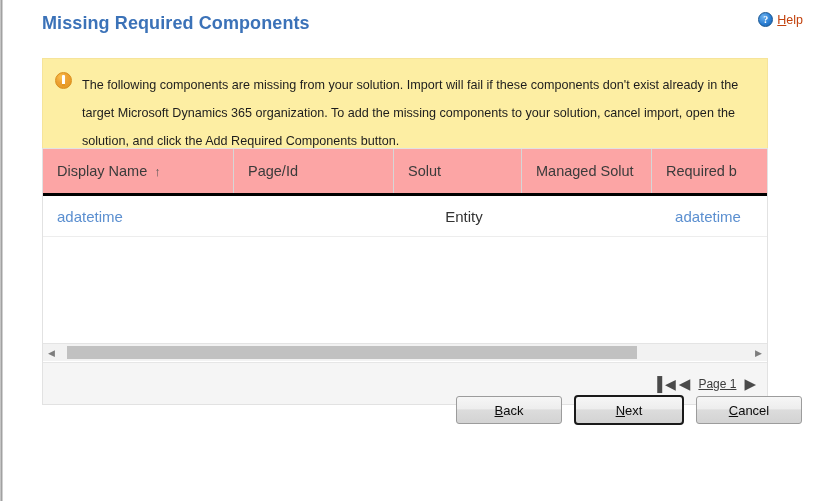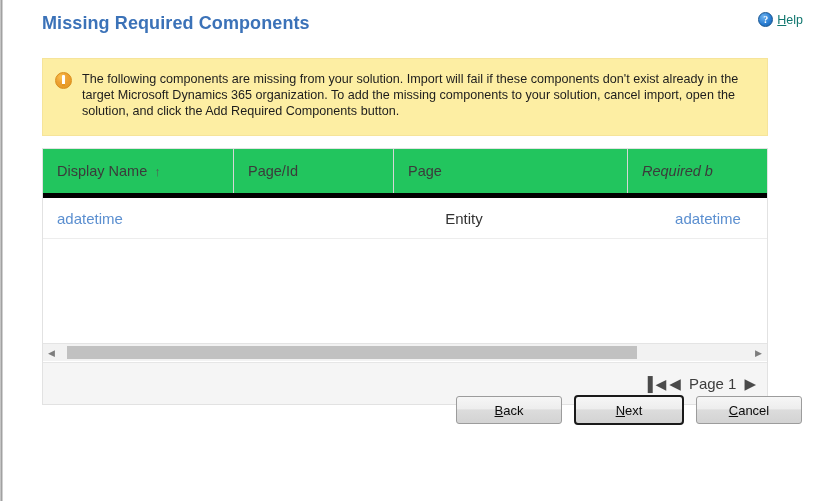--- a/index.html
+++ b/index.html
@@ -66,21 +66,21 @@
     align-items: center;
     justify-content: center;
     color: #ffffff;
     font-size: 10px;
     font-weight: bold;
     line-height: 1;
     font-family: "Liberation Serif", serif;
   }
   .help-text {
     font-size: 12.5px;
-    color: #0f766e;
+    color: #c2410c;
   }
   .help-text .accesskey {
     text-decoration: underline;
   }
 
   
   .warning-banner {
     position: absolute;
     left: 38px;
     top: 58px;
@@ -116,42 +116,42 @@
   }
   .warn-icon .bang::after {
     content: "";
     position: absolute;
     left: 0; bottom: 0;
     width: 2.5px; height: 2.5px;
     background: #e2951f;
   }
   .warn-text {
     font-size: 12.6px;
-    line-height: 16px;
+    line-height: 28px;
     color: #1d1d1d;
     max-width: 672px;
   }
 
   
   .grid {
     position: absolute;
     left: 38px;
     top: 148px;
     width: 726px;
     height: 257px;
     background: #ffffff;
     border: 1px solid #e2e2e2;
     box-sizing: border-box;
     overflow: hidden;
   }
   .grid-head {
     position: relative;
     height: 44px;
-    background: #22c55e;
-    border-bottom: 5px solid #000000;
+    background: #fca5a5;
+    border-bottom: 3px solid #000000;
     overflow: hidden;
   }
   .grid-head .cell,
   .grid-row .cell {
     position: absolute;
     top: 0;
     height: 100%;
     display: flex;
     align-items: center;
     box-sizing: border-box;
@@ -250,23 +250,24 @@
     align-items: center;
     justify-content: center;
     color: #4a4a4a;
     cursor: pointer;
     font-size: 15px;
     line-height: 1;
     padding: 2px 1px;
   }
   .pager .pbtn.first { font-size: 14px; letter-spacing: -2px; }
   .pager .page-label {
-    font-size: 15px;
+    font-size: 12px;
     color: #3d3d3d;
     padding: 0 4px;
+    text-decoration: underline;
   }
 
   
   .footer {
     position: absolute;
     left: 0;
     bottom: 16px;
     width: 836px;
     height: 34px;
     display: flex;
@@ -325,23 +326,26 @@
 
     <div class="grid-head">
       <div class="cell first" style="left:0px;width:190px;">
         <span>Display Name</span>
         <span class="sort-arrow">↑</span>
       </div>
       <div class="cell" style="left:190px;width:160px;">
         <span>Page/Id</span>
       </div>
       <div class="cell" style="left:350px;width:128px;">
-        <span>Page</span>
-      </div>
-      <div class="cell" style="left:584px;width:118px;font-style:italic;">
+        <span>Solut</span>
+      </div>
+      <div class="cell" style="left:478px;width:128px;">
+        <span>Managed Solut</span>
+      </div>
+      <div class="cell" style="left:608px;width:118px;">
         <span>Required b</span>
       </div>
     </div>
 
     <div class="grid-body">
       <div class="grid-row">
         <div class="cell" style="left:0px;width:190px;">
           <span class="cell-link">adatetime</span>
         </div>
         <div class="cell" style="left:350px;width:128px;justify-content:center;">Entity</div>

